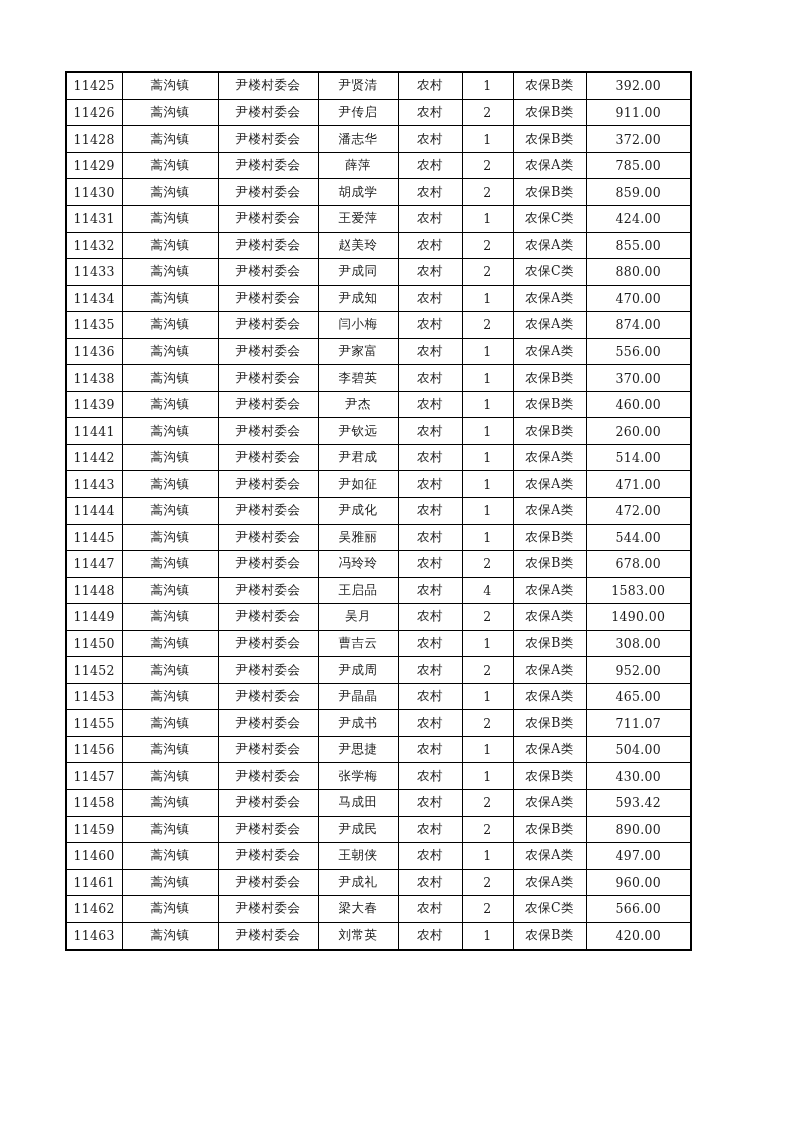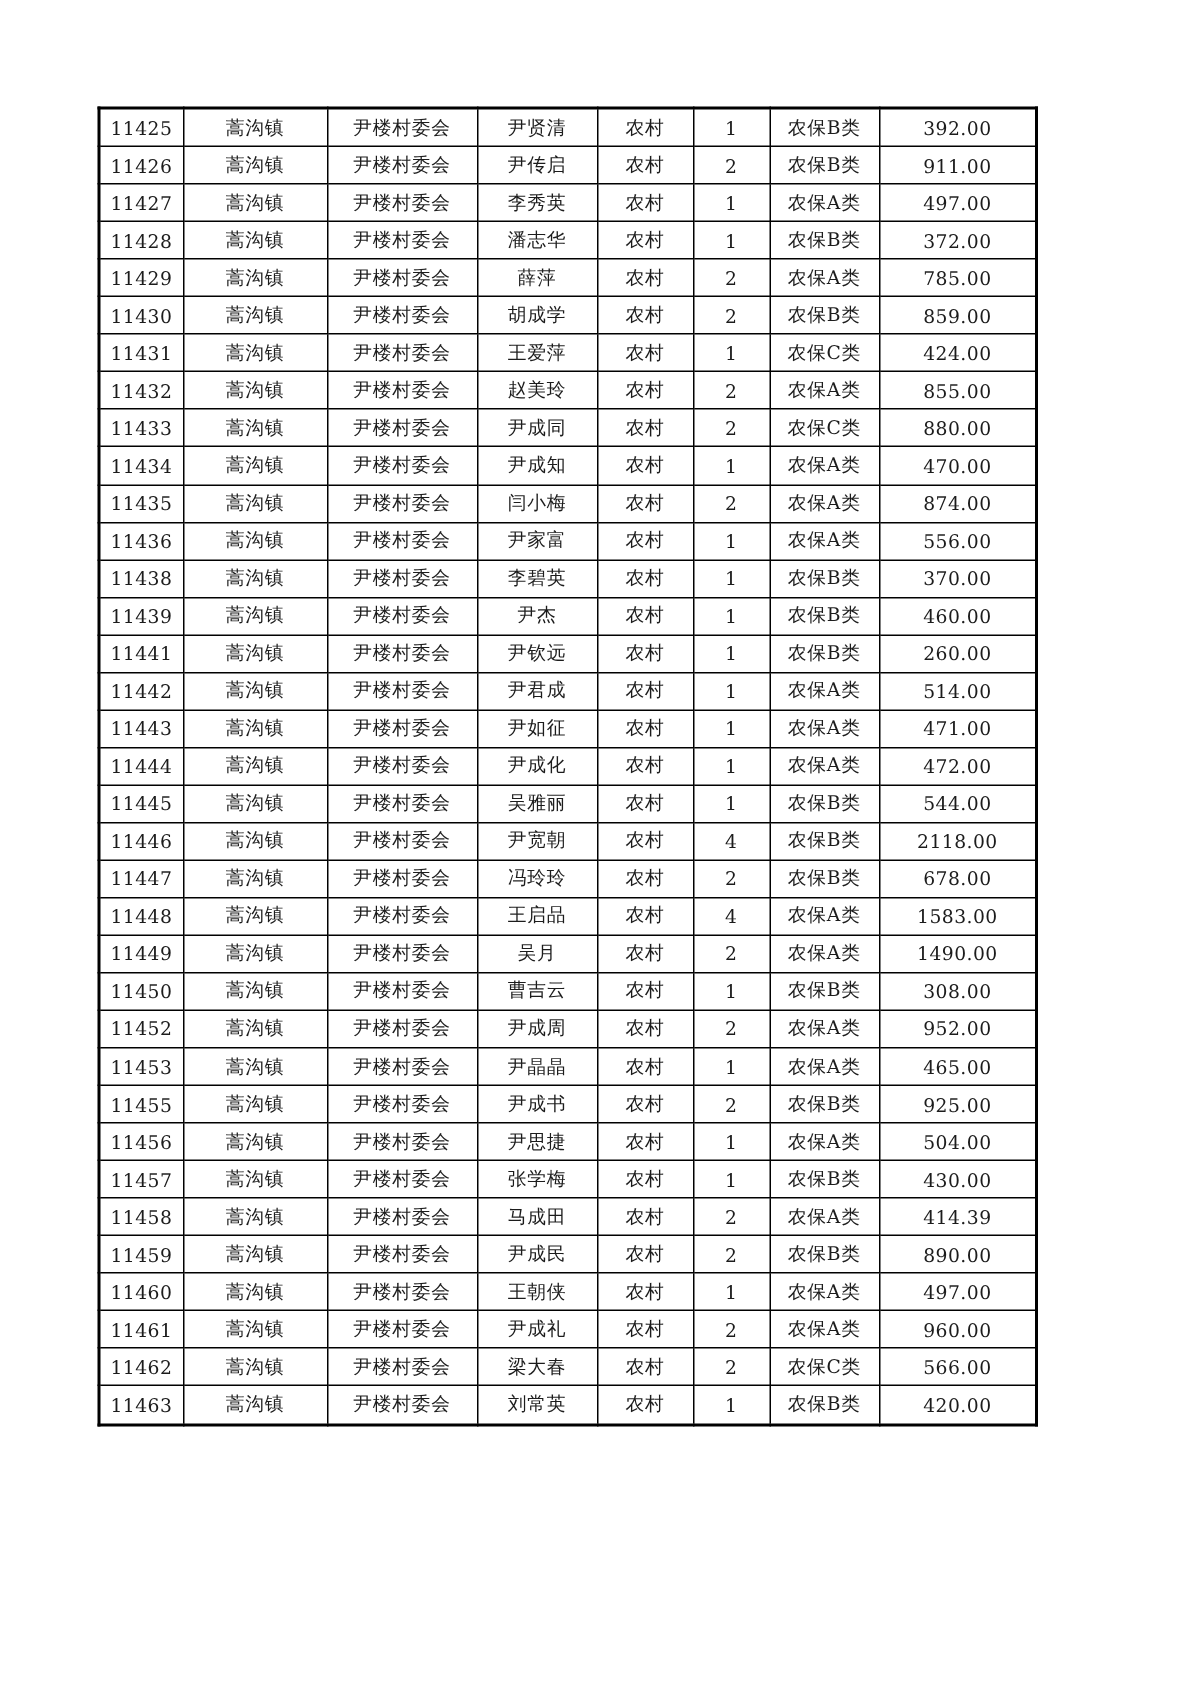--- a/index.html
+++ b/index.html
@@ -81,30 +81,20 @@
         <td class="num">11426</td>
         <td>蒿沟镇</td>
         <td>尹楼村委会</td>
         <td>尹传启</td>
         <td>农村</td>
         <td class="num">2</td>
         <td>农保B类</td>
         <td class="num">911.00</td>
       </tr>
       <tr>
-        <td class="num">11427</td>
-        <td>蒿沟镇</td>
-        <td>尹楼村委会</td>
-        <td>李秀英</td>
-        <td>农村</td>
-        <td class="num">1</td>
-        <td>农保A类</td>
-        <td class="num">497.00</td>
-      </tr>
-      <tr>
         <td class="num">11428</td>
         <td>蒿沟镇</td>
         <td>尹楼村委会</td>
         <td>潘志华</td>
         <td>农村</td>
         <td class="num">1</td>
         <td>农保B类</td>
         <td class="num">372.00</td>
       </tr>
       <tr>
@@ -251,46 +241,36 @@
         <td class="num">11445</td>
         <td>蒿沟镇</td>
         <td>尹楼村委会</td>
         <td>吴雅丽</td>
         <td>农村</td>
         <td class="num">1</td>
         <td>农保B类</td>
         <td class="num">544.00</td>
       </tr>
       <tr>
-        <td class="num">11446</td>
-        <td>蒿沟镇</td>
-        <td>尹楼村委会</td>
-        <td>尹宽朝</td>
+        <td class="num">11447</td>
+        <td>蒿沟镇</td>
+        <td>尹楼村委会</td>
+        <td>冯玲玲</td>
+        <td>农村</td>
+        <td class="num">2</td>
+        <td>农保B类</td>
+        <td class="num">678.00</td>
+      </tr>
+      <tr>
+        <td class="num">11448</td>
+        <td>蒿沟镇</td>
+        <td>尹楼村委会</td>
+        <td>王启品</td>
         <td>农村</td>
         <td class="num">4</td>
-        <td>农保B类</td>
-        <td class="num">2118.00</td>
-      </tr>
-      <tr>
-        <td class="num">11447</td>
-        <td>蒿沟镇</td>
-        <td>尹楼村委会</td>
-        <td>冯玲玲</td>
-        <td>农村</td>
-        <td class="num">2</td>
-        <td>农保B类</td>
-        <td class="num">678.00</td>
-      </tr>
-      <tr>
-        <td class="num">11448</td>
-        <td>蒿沟镇</td>
-        <td>尹楼村委会</td>
-        <td>王启品</td>
-        <td>农村</td>
-        <td class="num">4</td>
         <td>农保A类</td>
         <td class="num">1583.00</td>
       </tr>
       <tr>
         <td class="num">11449</td>
         <td>蒿沟镇</td>
         <td>尹楼村委会</td>
         <td>吴月</td>
         <td>农村</td>
         <td class="num">2</td>
@@ -328,21 +308,21 @@
         <td class="num">465.00</td>
       </tr>
       <tr>
         <td class="num">11455</td>
         <td>蒿沟镇</td>
         <td>尹楼村委会</td>
         <td>尹成书</td>
         <td>农村</td>
         <td class="num">2</td>
         <td>农保B类</td>
-        <td class="num">925.00</td>
+        <td class="num">711.07</td>
       </tr>
       <tr>
         <td class="num">11456</td>
         <td>蒿沟镇</td>
         <td>尹楼村委会</td>
         <td>尹思捷</td>
         <td>农村</td>
         <td class="num">1</td>
         <td>农保A类</td>
         <td class="num">504.00</td>
@@ -358,21 +338,21 @@
         <td class="num">430.00</td>
       </tr>
       <tr>
         <td class="num">11458</td>
         <td>蒿沟镇</td>
         <td>尹楼村委会</td>
         <td>马成田</td>
         <td>农村</td>
         <td class="num">2</td>
         <td>农保A类</td>
-        <td class="num">414.39</td>
+        <td class="num">593.42</td>
       </tr>
       <tr>
         <td class="num">11459</td>
         <td>蒿沟镇</td>
         <td>尹楼村委会</td>
         <td>尹成民</td>
         <td>农村</td>
         <td class="num">2</td>
         <td>农保B类</td>
         <td class="num">890.00</td>

